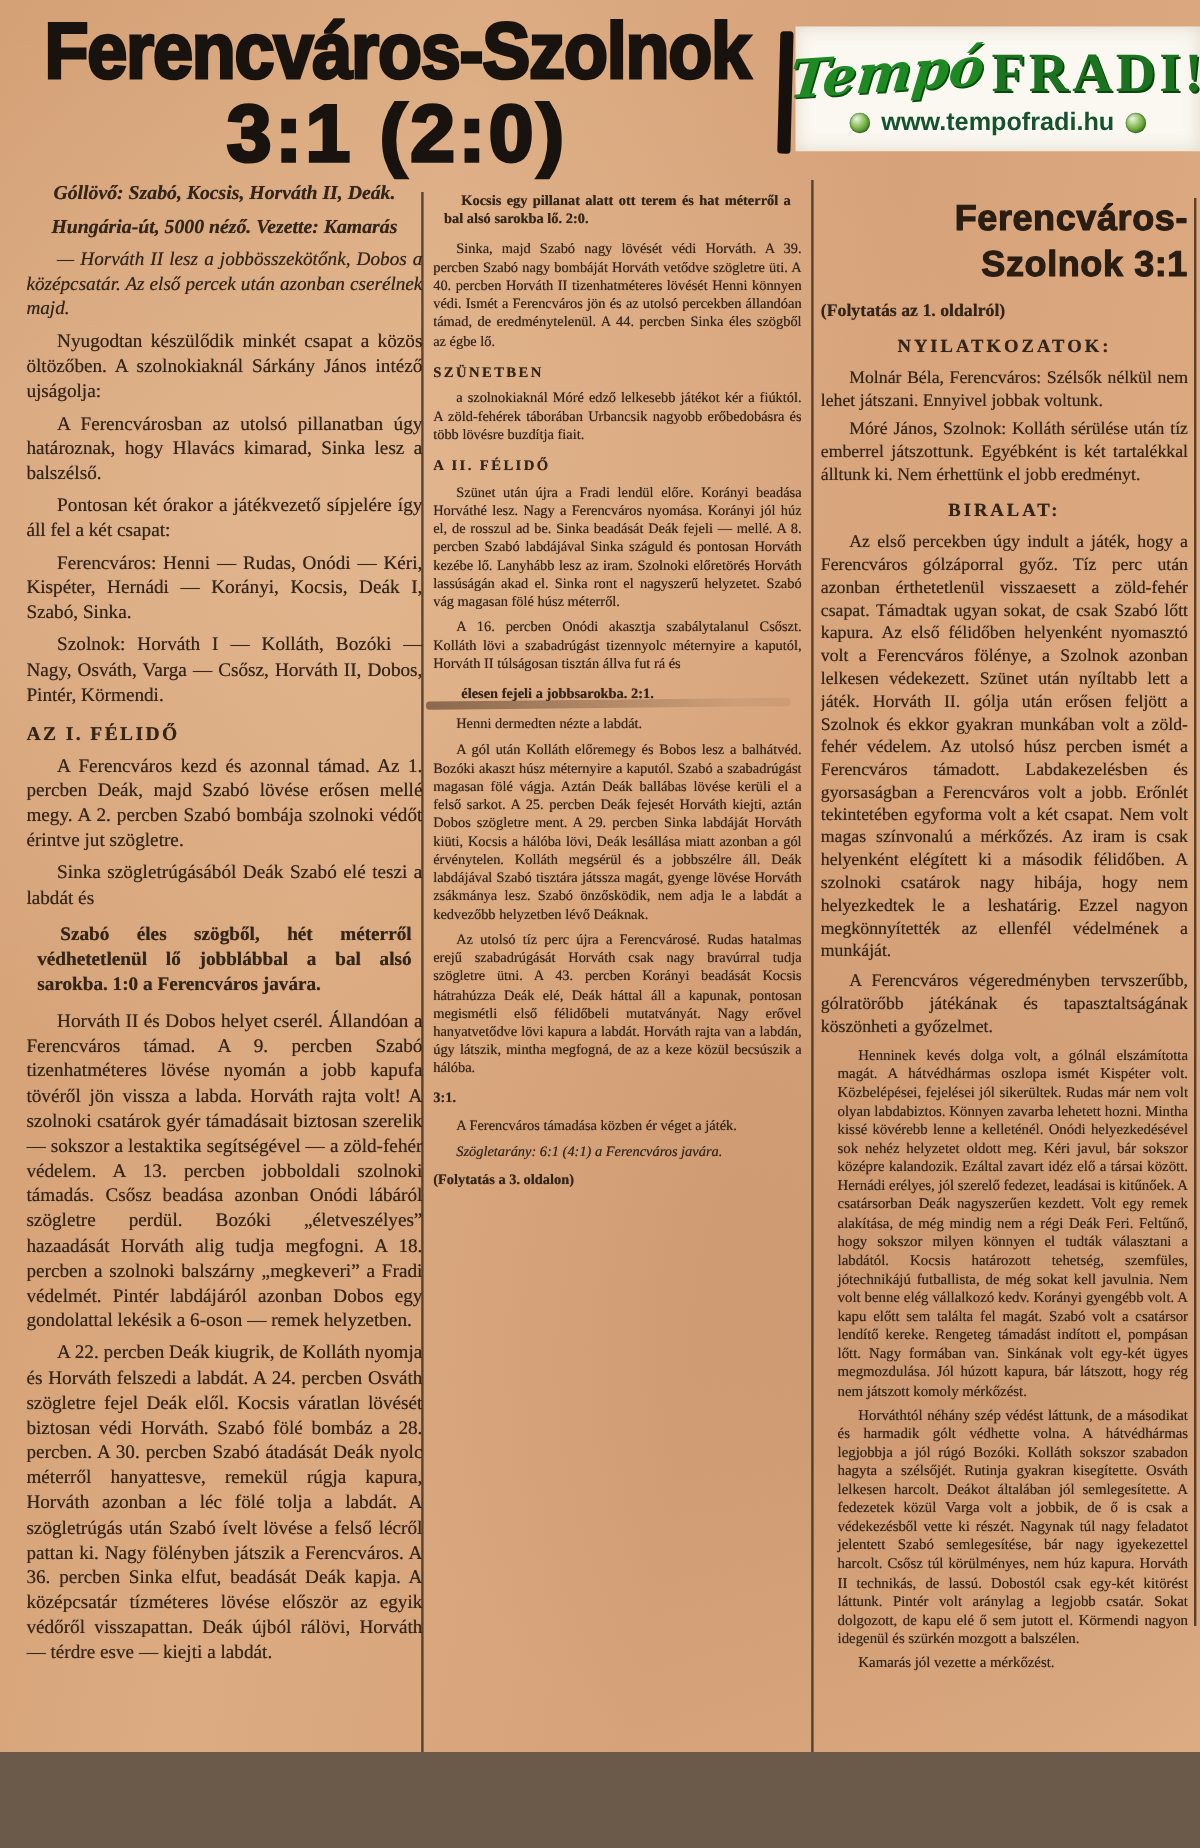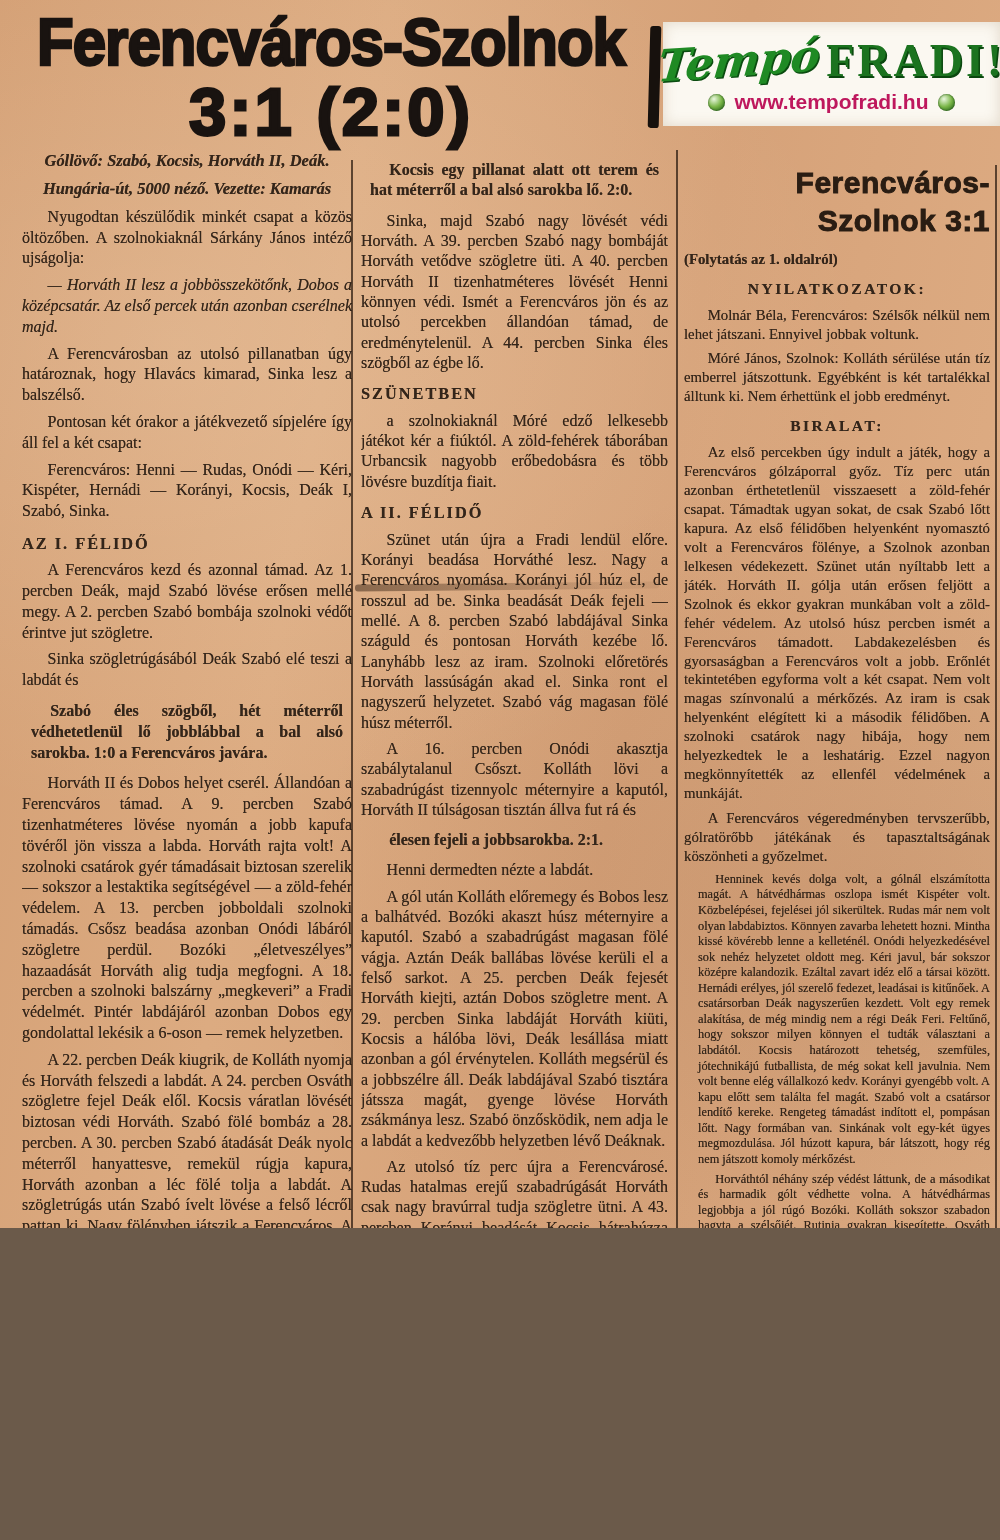--- a/index.html
+++ b/index.html
@@ -1,17 +1,17 @@
 <!DOCTYPE html>
 <html lang="hu"><head>
 <meta charset="utf-8">
 <style>
   html,body{margin:0;padding:0;background:#6b5a4a;}
   .page{
-    position:relative;width:1000px;height:1228px;overflow:hidden;
+    position:relative;width:1000px;height:1460px;overflow:hidden;
     font-family:"Liberation Serif",serif;color:#33251a;
     background:
       radial-gradient(1100px 760px at 18% 28%, rgba(255,236,210,.20), transparent 62%),
       radial-gradient(900px 700px at 88% 75%, rgba(110,62,34,.14), transparent 65%),
       linear-gradient(100deg,#d39e73 0%,#dcab81 32%,#d6a279 62%,#dfae85 100%);
   }
   .page *{box-sizing:border-box;}
   
   .masthead{
     position:absolute;left:6px;top:10px;width:650px;text-align:center;
@@ -28,28 +28,28 @@
   }
   .logo-words{display:flex;align-items:baseline;gap:6px;white-space:nowrap;}
   .logo-script{
     font-family:"DejaVu Serif",serif;font-style:italic;font-weight:bold;font-size:44px;
     color:#1f8a24;text-shadow:1.5px 1.5px 0 #0b4c10;transform:rotate(-4deg) skewX(-10deg);display:inline-block;
   }
   .logo-serif{
     font-family:"Liberation Serif",serif;font-weight:bold;font-size:46px;letter-spacing:3px;
     color:#1b731f;text-shadow:1.5px 1.5px 0 #0a470e;
   }
-  .logo-url-row{display:flex;align-items:center;gap:9px;font-family:"Liberation Sans",sans-serif;font-weight:bold;font-size:21px;color:#be185d;}
+  .logo-url-row{display:flex;align-items:center;gap:9px;font-family:"Liberation Sans",sans-serif;font-weight:bold;font-size:21px;color:#14532d;}
   .ball{width:17px;height:17px;border-radius:50%;display:inline-block;
     background:radial-gradient(circle at 35% 30%,#e9f6de,#7ab648 48%,#2f6d1f 85%);
     box-shadow:inset 0 0 2px #1c4712;}
   
   .col{position:absolute;top:150px;overflow:hidden;text-align:justify;text-shadow:0 0 .6px rgba(46,30,18,.65);}
   .col1{left:22px;width:330px;height:1386px;font-size:16px;line-height:1.3;}
-  .col2{left:361px;width:307px;height:1330px;font-size:16px;line-height:1.27;}
+  .col2{left:361px;width:307px;height:1330px;font-size:12px;line-height:1.27;}
   .col3{left:684px;top:164px;width:306px;height:1372px;font-size:14.8px;line-height:1.28;}
   .blk{margin:0 0 6px;}
   .p{text-indent:1.6em;}
   .p-italic{font-style:italic;text-indent:1.6em;}
   .lead{font-style:italic;font-weight:bold;text-align:center;text-indent:0;margin-bottom:7px;font-size:1.03em;}
   .goal{font-weight:bold;padding:2px 9px;text-indent:1.2em;margin:8px 0;}
   .head-right{font-weight:bold;text-align:left;text-indent:0;letter-spacing:2px;margin:11px 4px 6px 0;font-size:1.02em;}
   .head-center{font-weight:bold;text-align:center;text-indent:0;letter-spacing:2.5px;margin:10px 0 7px;font-size:1.05em;}
   .center{font-weight:bold;text-indent:0;margin:9px 0;}
   .small{font-size:.835em;line-height:1.26;text-indent:1.4em;margin-bottom:4px;margin-left:14px;}
@@ -90,25 +90,26 @@
     <div class="logo-url-row">
       <span class="ball"></span>
       <span class="logo-url">www.tempofradi.hu</span>
       <span class="ball"></span>
     </div>
   </div>
 
   <div class="col col1">
       <div class="blk lead">Góllövő: Szabó, Kocsis, Horváth II, Deák.</div>
       <div class="blk lead">Hungária-út, 5000 néző. Vezette: Kamarás</div>
+      <div class="blk p-italic">— Horváth II lesz a jobbösszekötőnk, Dobos a középcsatár. Az első percek után azonban cserélnek majd.</div>
       <div class="blk p">Nyugodtan készülődik minkét csapat a közös öltözőben. A szolnokiaknál Sárkány János intéző ujságolja:</div>
-      <div class="blk p-italic">— Horváth II lesz a jobbösszekötőnk, Dobos a középcsatár. Az első percek után azonban cserélnek majd.</div>
       <div class="blk p">A Ferencvárosban az utolsó pillanatban úgy határoznak, hogy Hlavács kimarad, Sinka lesz a balszélső.</div>
       <div class="blk p">Pontosan két órakor a játékvezető sípjelére így áll fel a két csapat:</div>
       <div class="blk p">Ferencváros: Henni — Rudas, Onódi — Kéri, Kispéter, Hernádi — Korányi, Kocsis, Deák I, Szabó, Sinka.</div>
+      <div class="blk p">Szolnok: Horváth I — Kolláth, Bozóki — Nagy, Osváth, Varga — Csősz, Horváth II, Dobos, Pintér, Körmendi.</div>
       <div class="blk head-right">AZ I. FÉLIDŐ</div>
       <div class="blk p">A Ferencváros kezd és azonnal támad. Az 1. percben Deák, majd Szabó lövése erősen mellé megy. A 2. percben Szabó bombája szolnoki védőt érintve jut szögletre.</div>
       <div class="blk p">Sinka szögletrúgásából Deák Szabó elé teszi a labdát és</div>
       <div class="blk goal">Szabó éles szögből, hét méterről védhetetlenül lő jobblábbal a bal alsó sarokba. 1:0 a Ferencváros javára.</div>
       <div class="blk p">Horváth II és Dobos helyet cserél. Állandóan a Ferencváros támad. A 9. percben Szabó tizenhatméteres lövése nyomán a jobb kapufa tövéről jön vissza a labda. Horváth rajta volt! A szolnoki csatárok gyér támadásait biztosan szerelik — sokszor a lestaktika segítségével — a zöld-fehér védelem. A 13. percben jobboldali szolnoki támadás. Csősz beadása azonban Onódi lábáról szögletre perdül. Bozóki „életveszélyes” hazaadását Horváth alig tudja megfogni. A 18. percben a szolnoki balszárny „megkeveri” a Fradi védelmét. Pintér labdájáról azonban Dobos egy gondolattal lekésik a 6-oson — remek helyzetben.</div>
       <div class="blk p">A 22. percben Deák kiugrik, de Kolláth nyomja és Horváth felszedi a labdát. A 24. percben Osváth szögletre fejel Deák elől. Kocsis váratlan lövését biztosan védi Horváth. Szabó fölé bombáz a 28. percben. A 30. percben Szabó átadását Deák nyolc méterről hanyattesve, remekül rúgja kapura, Horváth azonban a léc fölé tolja a labdát. A szögletrúgás után Szabó ívelt lövése a felső lécről pattan ki. Nagy fölényben játszik a Ferencváros. A 36. percben Sinka elfut, beadását Deák kapja. A középcsatár tízméteres lövése először az egyik védőről visszapattan. Deák újból rálövi, Horváth — térdre esve — kiejti a labdát.</div>
     </div>
 
   <div class="col col2">
       <div class="blk goal">Kocsis egy pillanat alatt ott terem és hat méterről a bal alsó sarokba lő. 2:0.</div>

